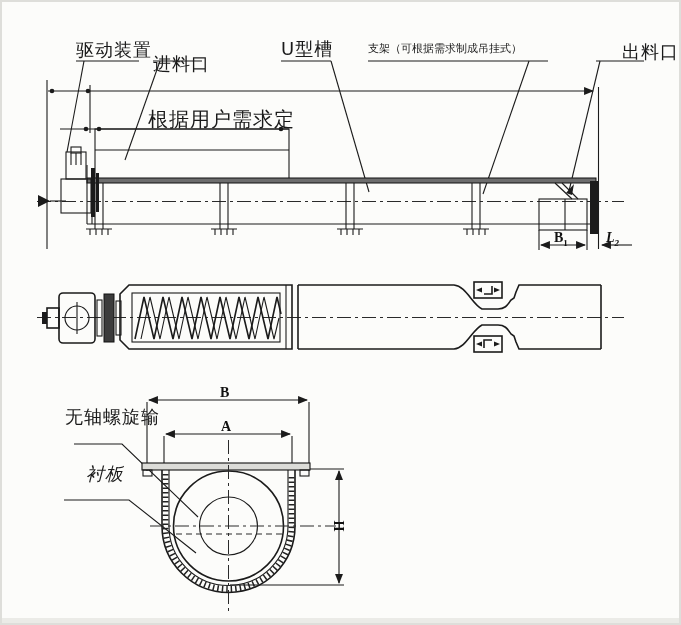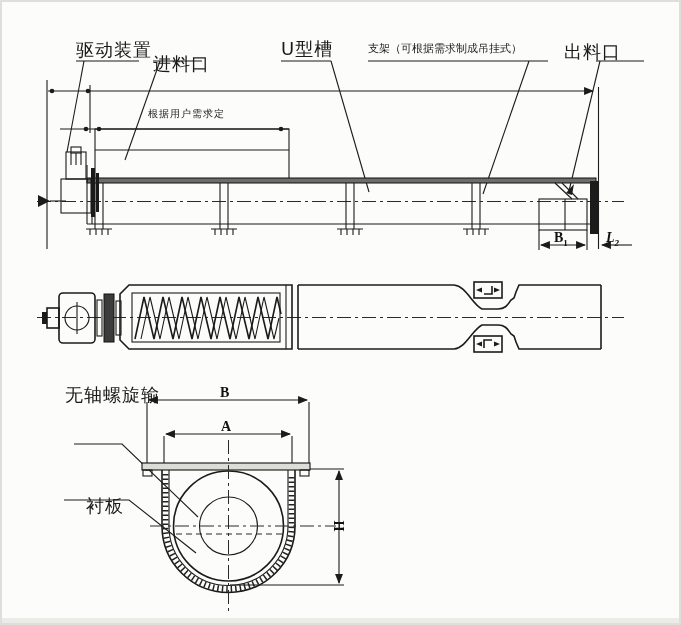--- a/index.html
+++ b/index.html
@@ -172,27 +172,27 @@
       <line class="ln" x1="308" y1="467" x2="342" y2="467"></line>
       <line class="ln" x1="228" y1="583" x2="342" y2="583"></line>
       <line class="ln" x1="337" y1="469" x2="337" y2="581" marker-start="url(#arr)" marker-end="url(#arr)"></line>
     </g>
   </svg>
 
   <div class="lbl" style="left:74px;top:38px;">驱动装置</div>
   <div class="lbl" style="left:151px;top:52px;">进料口</div>
   <div class="lbl" style="left:279px;top:37px;">U型槽</div>
   <div class="lbl small" style="left:366px;top:41px;">支架（可根据需求制成吊挂式）</div>
-  <div class="lbl" style="left:562px;top:40px;">出料口</div>
-  <div class="lbl" style="left:146px;top:106px;font-size:10px;">根据用户需求定</div>
+  <div class="lbl" style="left:620px;top:40px;">出料口</div>
+  <div class="lbl" style="left:146px;top:106px;font-size:20px;">根据用户需求定</div>
 
   <div class="dim" style="left:552px;top:228px;"><span>B</span><sub>1</sub></div>
   <div class="dim" style="left:604px;top:228px;font-style:italic;"><span>L</span><sub>2</sub></div>
 
-  <div class="lbl" style="left:63px;top:383px;">无轴螺旋输</div>
-  <div class="lbl" style="left:84px;top:494px;">衬板</div>
+  <div class="lbl" style="left:63px;top:405px;">无轴螺旋输</div>
+  <div class="lbl" style="left:84px;top:462px;font-style:italic;">衬板</div>
 
   <div class="dim" style="left:218px;top:383px;">B</div>
   <div class="dim" style="left:219px;top:417px;">A</div>
   <div class="dim rot" style="left:331px;top:516px;">H</div>
 
   <div class="bottom-band"></div>
 </div>
 
 </body></html>

